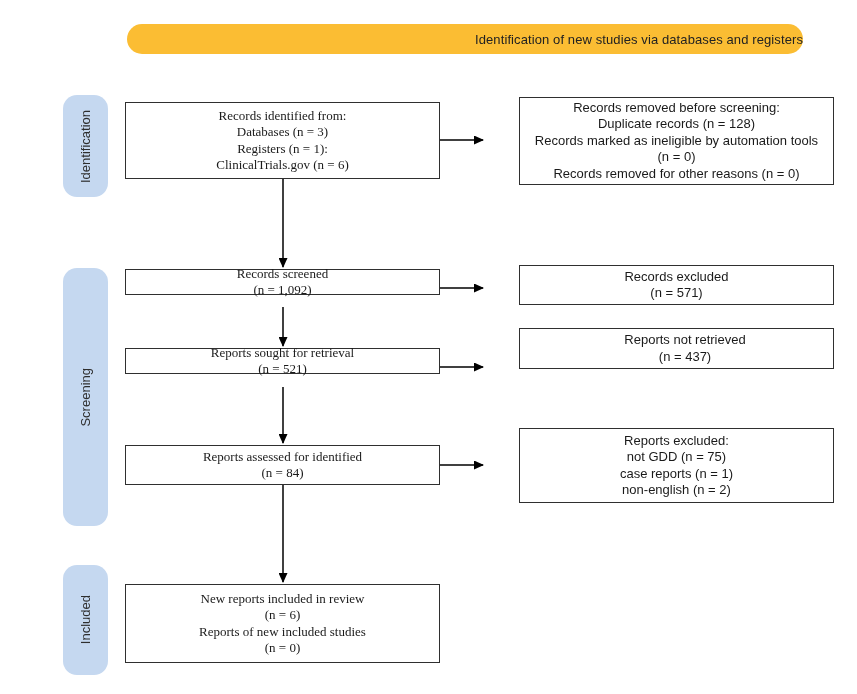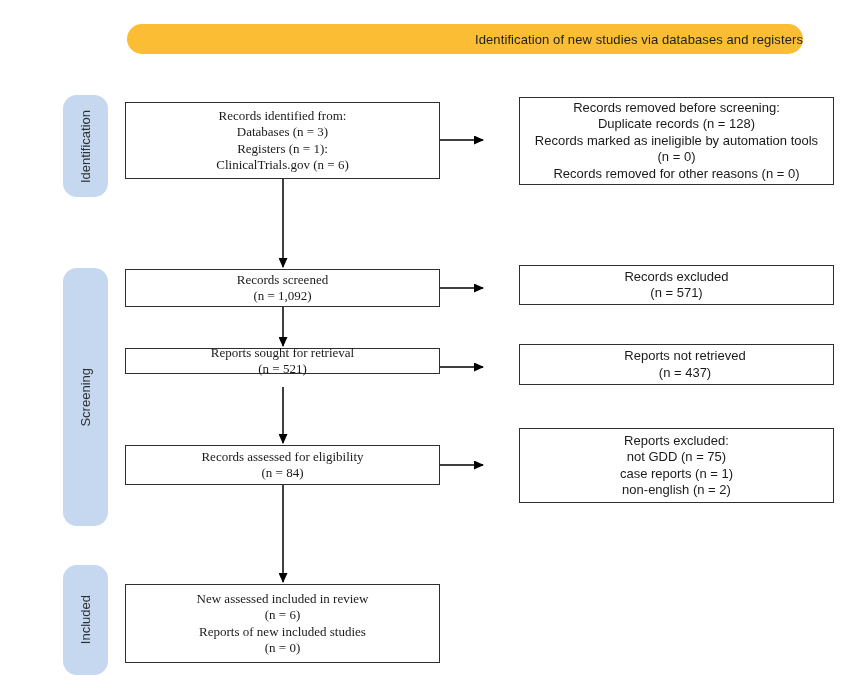--- a/index.html
+++ b/index.html
@@ -44,24 +44,24 @@
     box-sizing:border-box;
     display:flex;flex-direction:column;align-items:center;justify-content:center;
     text-align:center;
     font-size:13px;line-height:16.5px;
     padding:2px 8px;
   }
   .col-left{left:125px;font-family:Liberation Serif, serif;}
   .col-right{left:485px;margin-left:34px;}
   .b-l1{top:102px;height:77px;}
   .b-r1{top:97px;height:88px;}
-  .b-l2{top:269px;height:38px;}
+  .b-l2{top:269px;height:26px;}
   .b-r2{top:265px;height:40px;}
   .b-l3{top:348px;height:26px;}
-  .b-r3{top:344px;height:41px;padding-left:25px;}
+  .b-r3{top:328px;height:41px;padding-left:25px;}
   .b-l4{top:445px;height:40px;}
   .b-r4{top:428px;height:75px;text-align:center;}
   .b-l5{top:584px;height:79px;}
   svg.arrows{position:absolute;left:0;top:0;pointer-events:none;}
 </style>
 </head>
 <body>
 
 <div id="canvas">
 
@@ -122,30 +122,30 @@
   <div class="fbox col-left b-l3">
     <div>Reports sought for retrieval</div>
     <div>(n = 521)</div>
   </div>
   <div class="fbox col-right b-r3">
     <div>Reports not retrieved</div>
     <div>(n = 437)</div>
   </div>
 
   <div class="fbox col-left b-l4">
-    <div>Records assessed for eligibility</div>
+    <div>Reports assessed for identified</div>
     <div>(n = 84)</div>
   </div>
   <div class="fbox col-right b-r4">
     <div>Reports excluded:</div>
     <div>not GDD (n = 75)</div>
     <div>case reports (n = 1)</div>
     <div>non-english (n = 2)</div>
   </div>
 
   <div class="fbox col-left b-l5">
-    <div>New assessed included in review</div>
+    <div>New reports included in review</div>
     <div>(n = 6)</div>
     <div>Reports of new included studies</div>
     <div>(n = 0)</div>
   </div>
 
 </div>
 
 </body></html>

